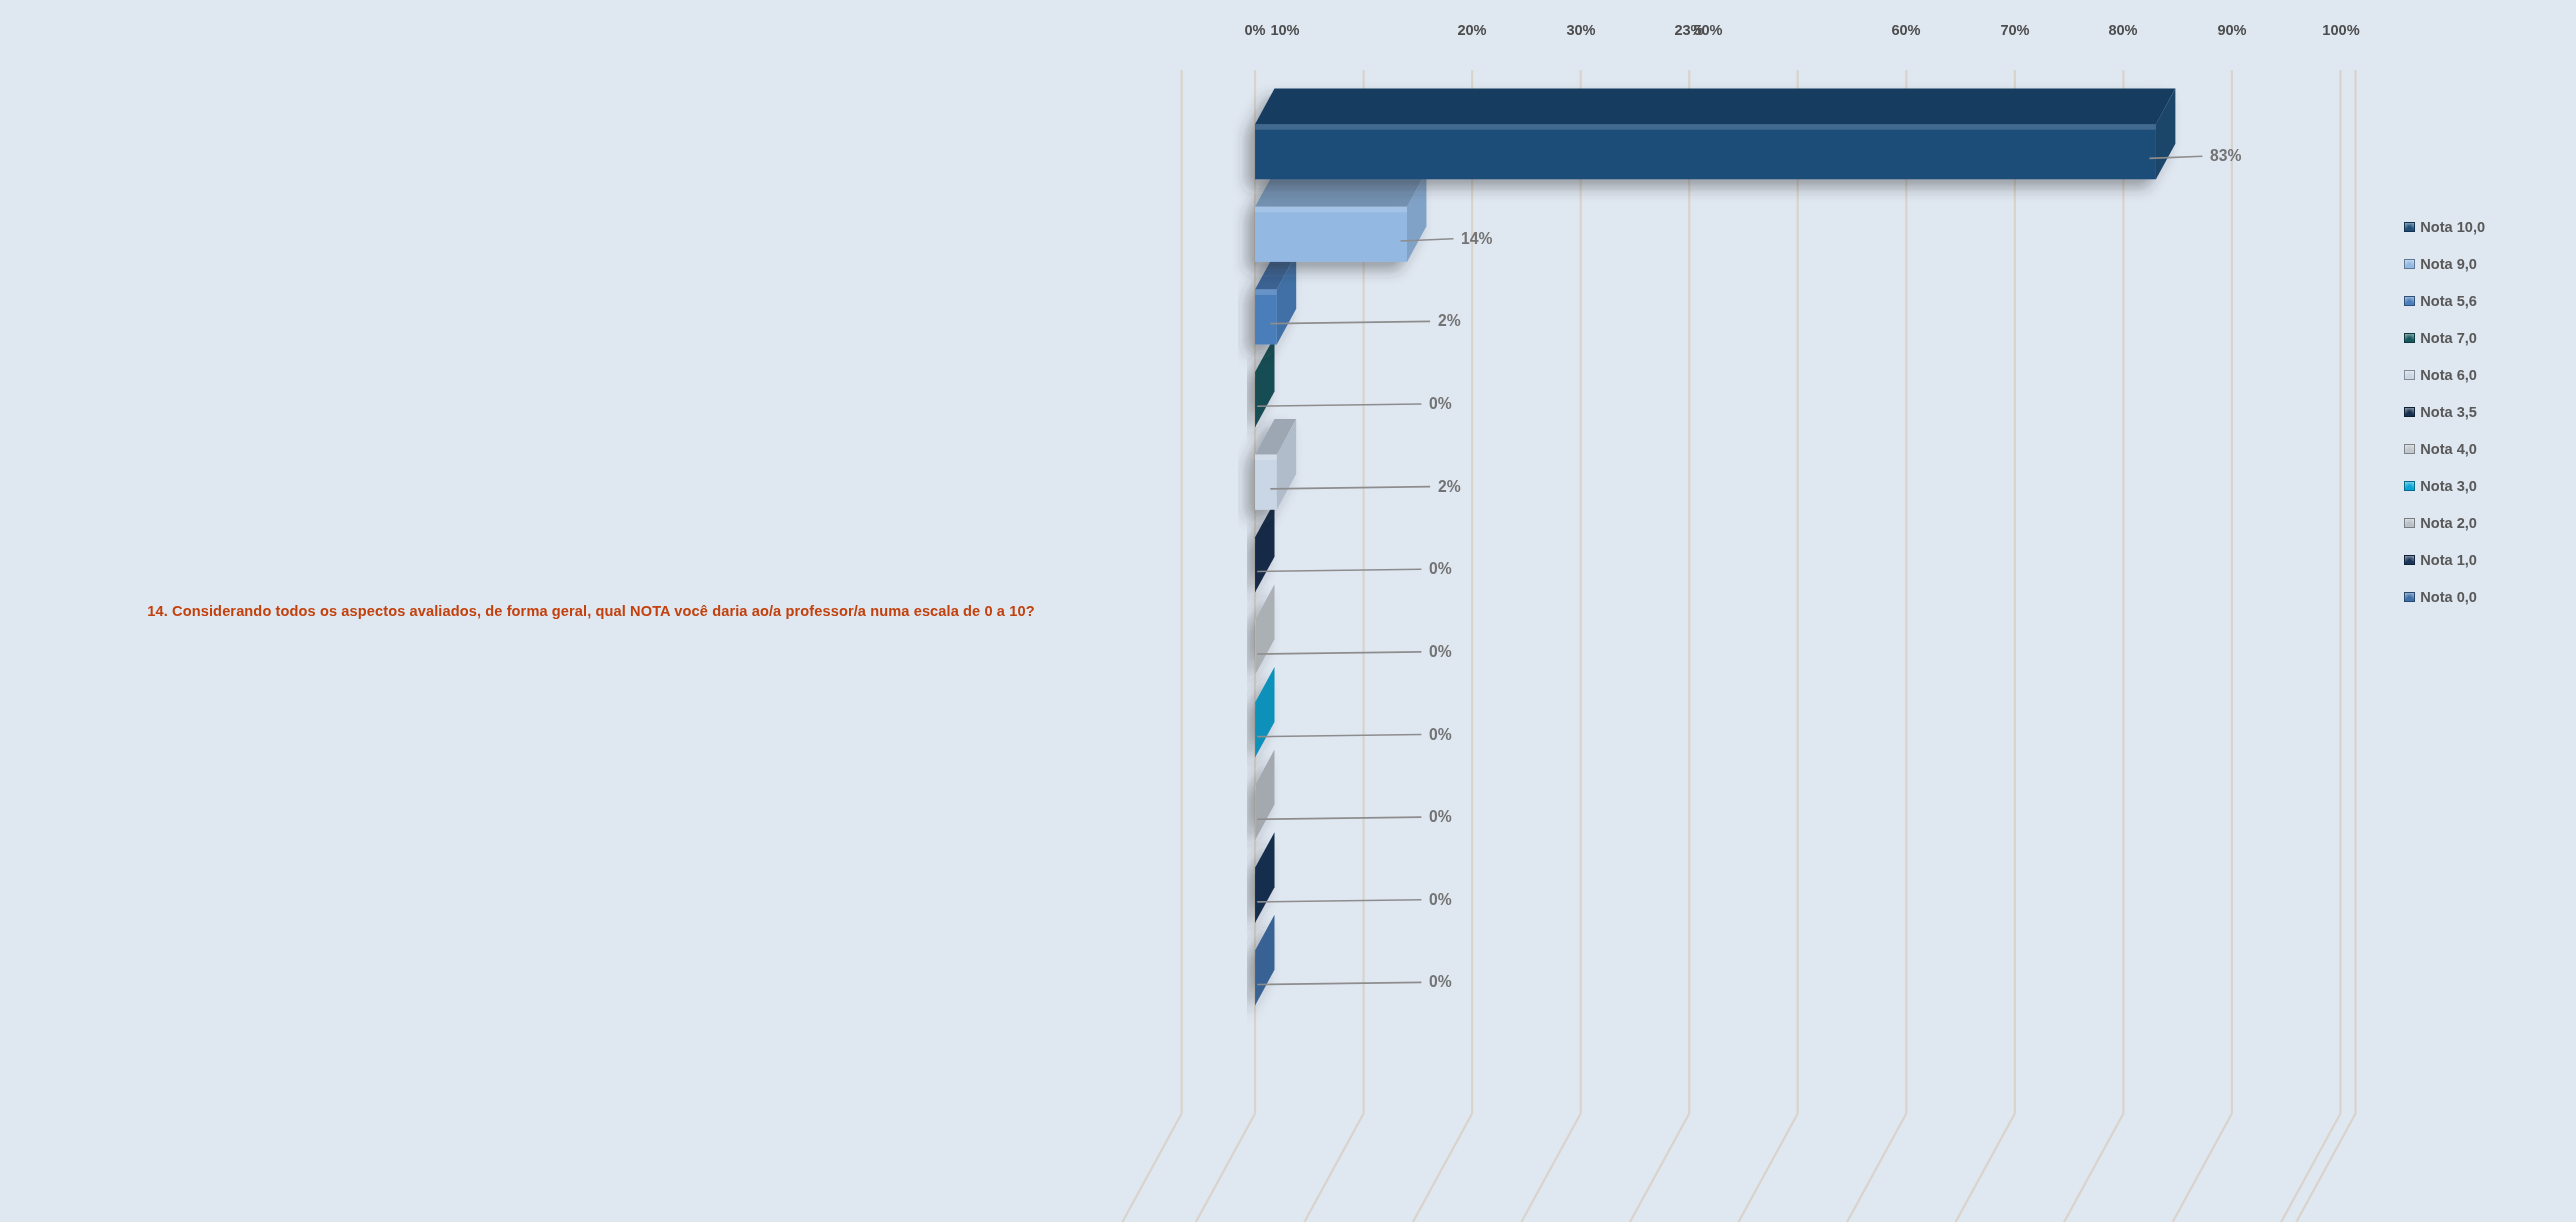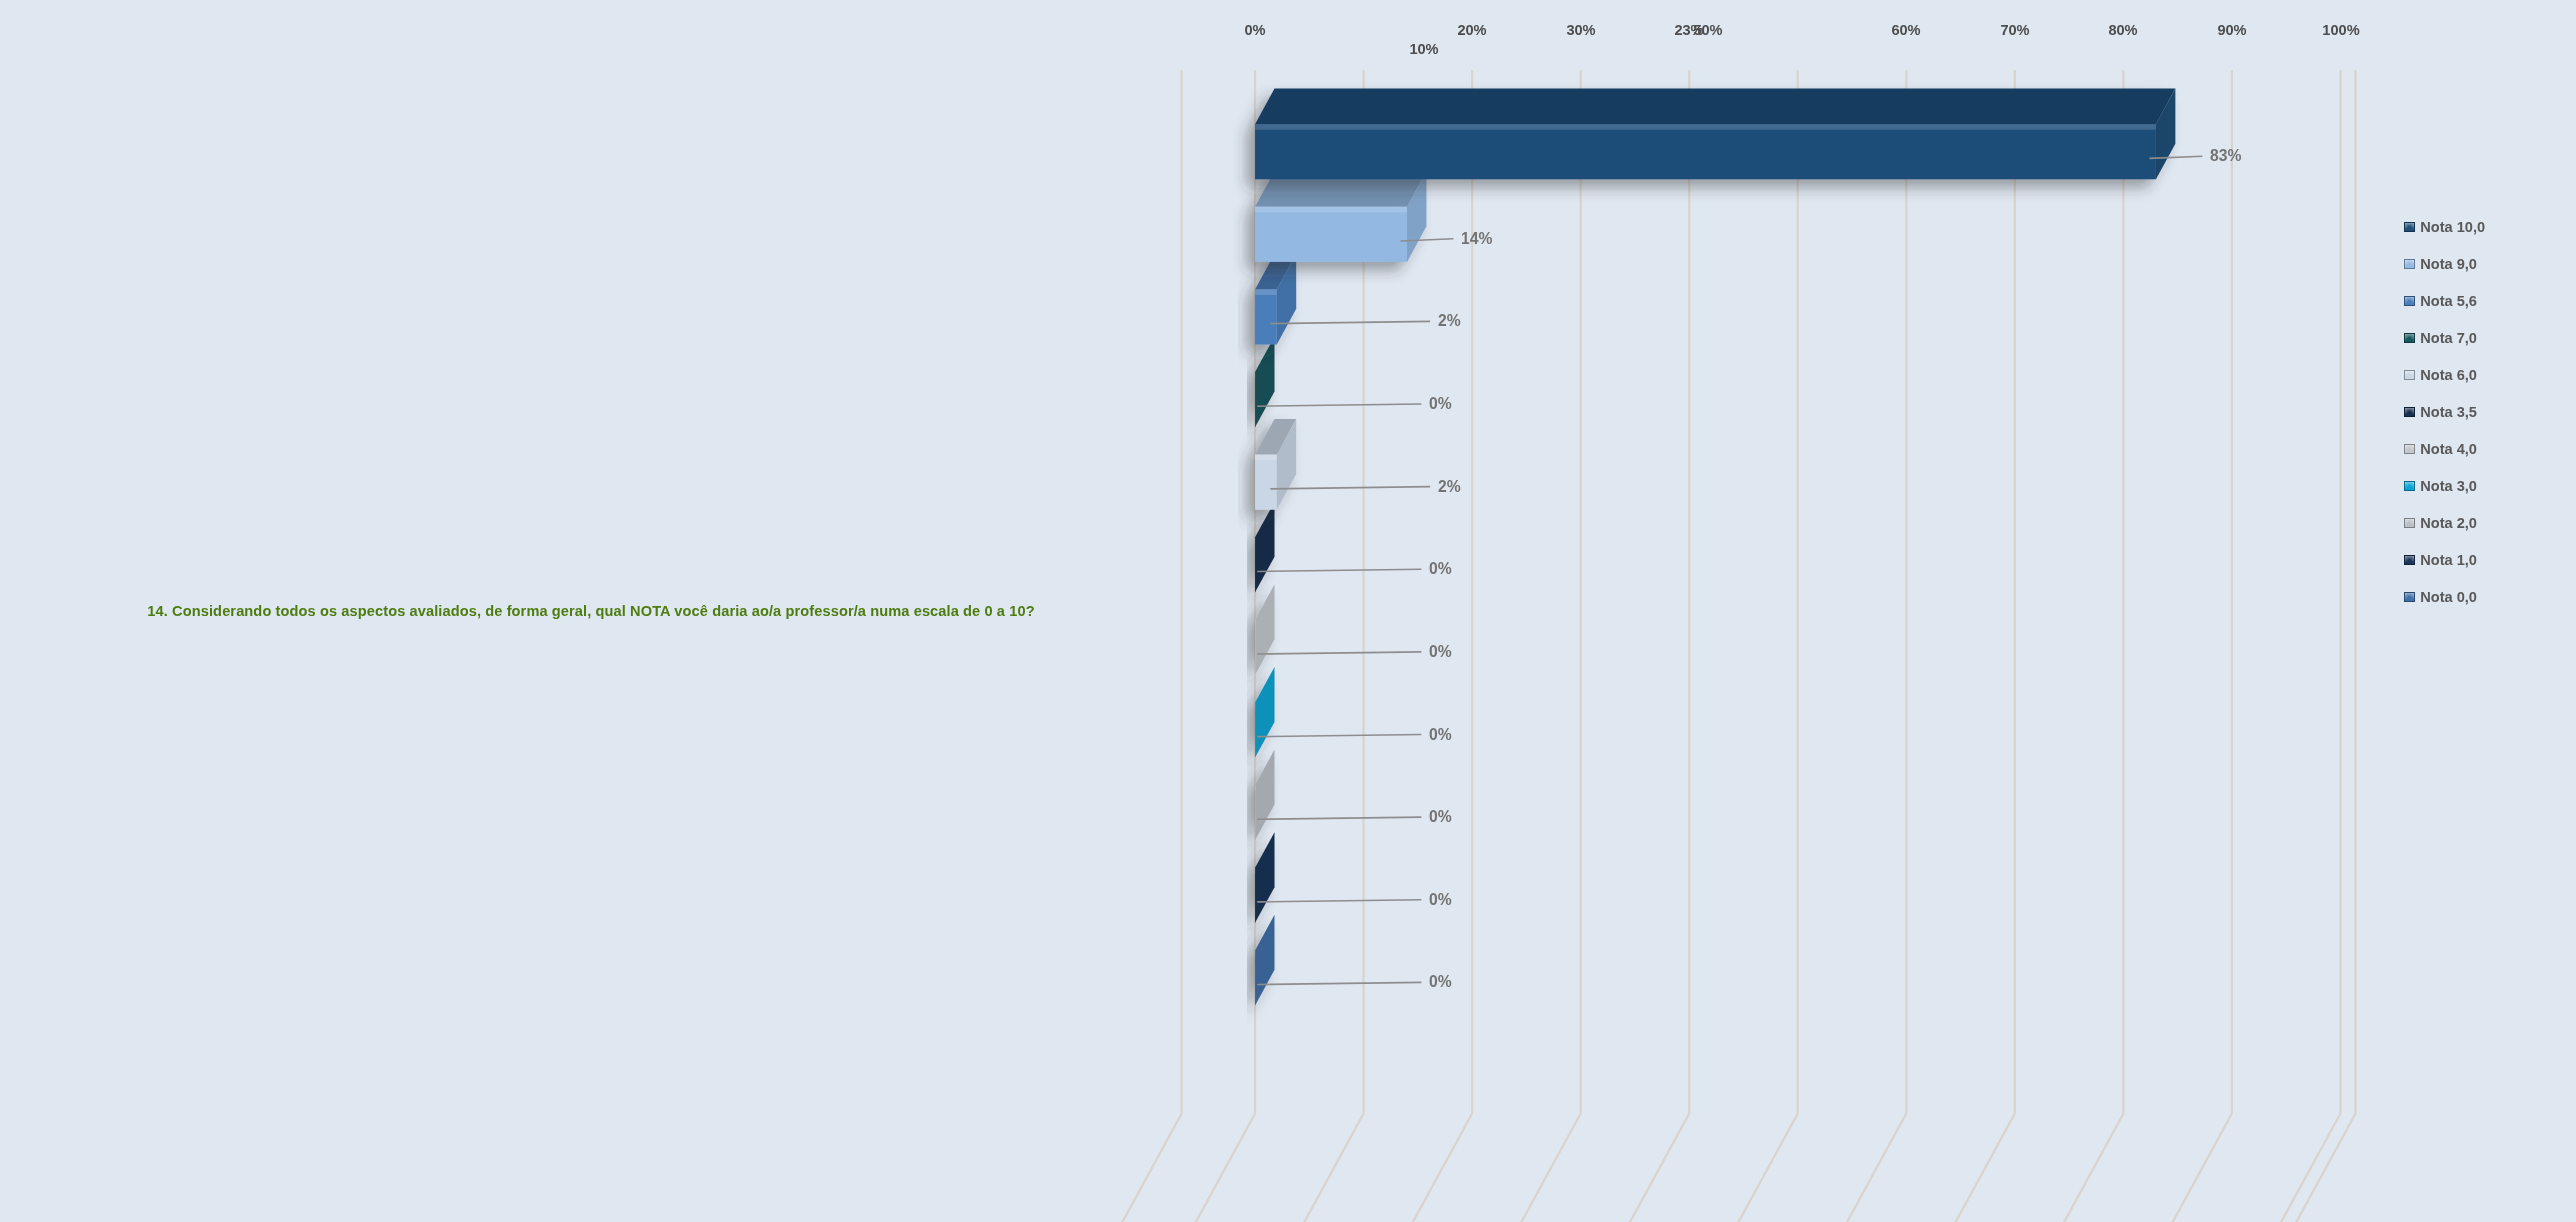--- a/index.html
+++ b/index.html
@@ -21,21 +21,21 @@
 
   
   #question {
     position: absolute;
     left: 16px;
     top: 602px;
     width: 1150px;
     text-align: center;
     font-size: 14.6px;
     font-weight: bold;
-    color: #4d7c0f;
+    color: #c2410c;
     line-height: 1.35;
     letter-spacing: 0.1px;
   }
 
   
   .axis-label {
     position: absolute;
     top: 21.6px;
     width: 76px;
     margin-left: -38px;
@@ -103,21 +103,21 @@
 </style>
 </head>
 <body>
 
 <div id="stage">
 
   <div id="question">14. Considerando todos os aspectos avaliados, de forma geral, qual NOTA você daria ao/a professor/a numa escala de 0 a 10?</div>
 
   <div id="axis-labels">
       <div class="axis-label" style="left: 1255px;">0%</div>
-      <div class="axis-label" style="left: 1424px; margin-top: 19px;">10%</div>
+      <div class="axis-label" style="left: 1285px;">10%</div>
       <div class="axis-label" style="left: 1472px;">20%</div>
       <div class="axis-label" style="left: 1581px;">30%</div>
       <div class="axis-label" style="left: 1689px;">23%</div>
       <div class="axis-label" style="left: 1708px;">50%</div>
       <div class="axis-label" style="left: 1906px;">60%</div>
       <div class="axis-label" style="left: 2015px;">70%</div>
       <div class="axis-label" style="left: 2123px;">80%</div>
       <div class="axis-label" style="left: 2232px;">90%</div>
       <div class="axis-label" style="left: 2341px;">100%</div>
     </div>

